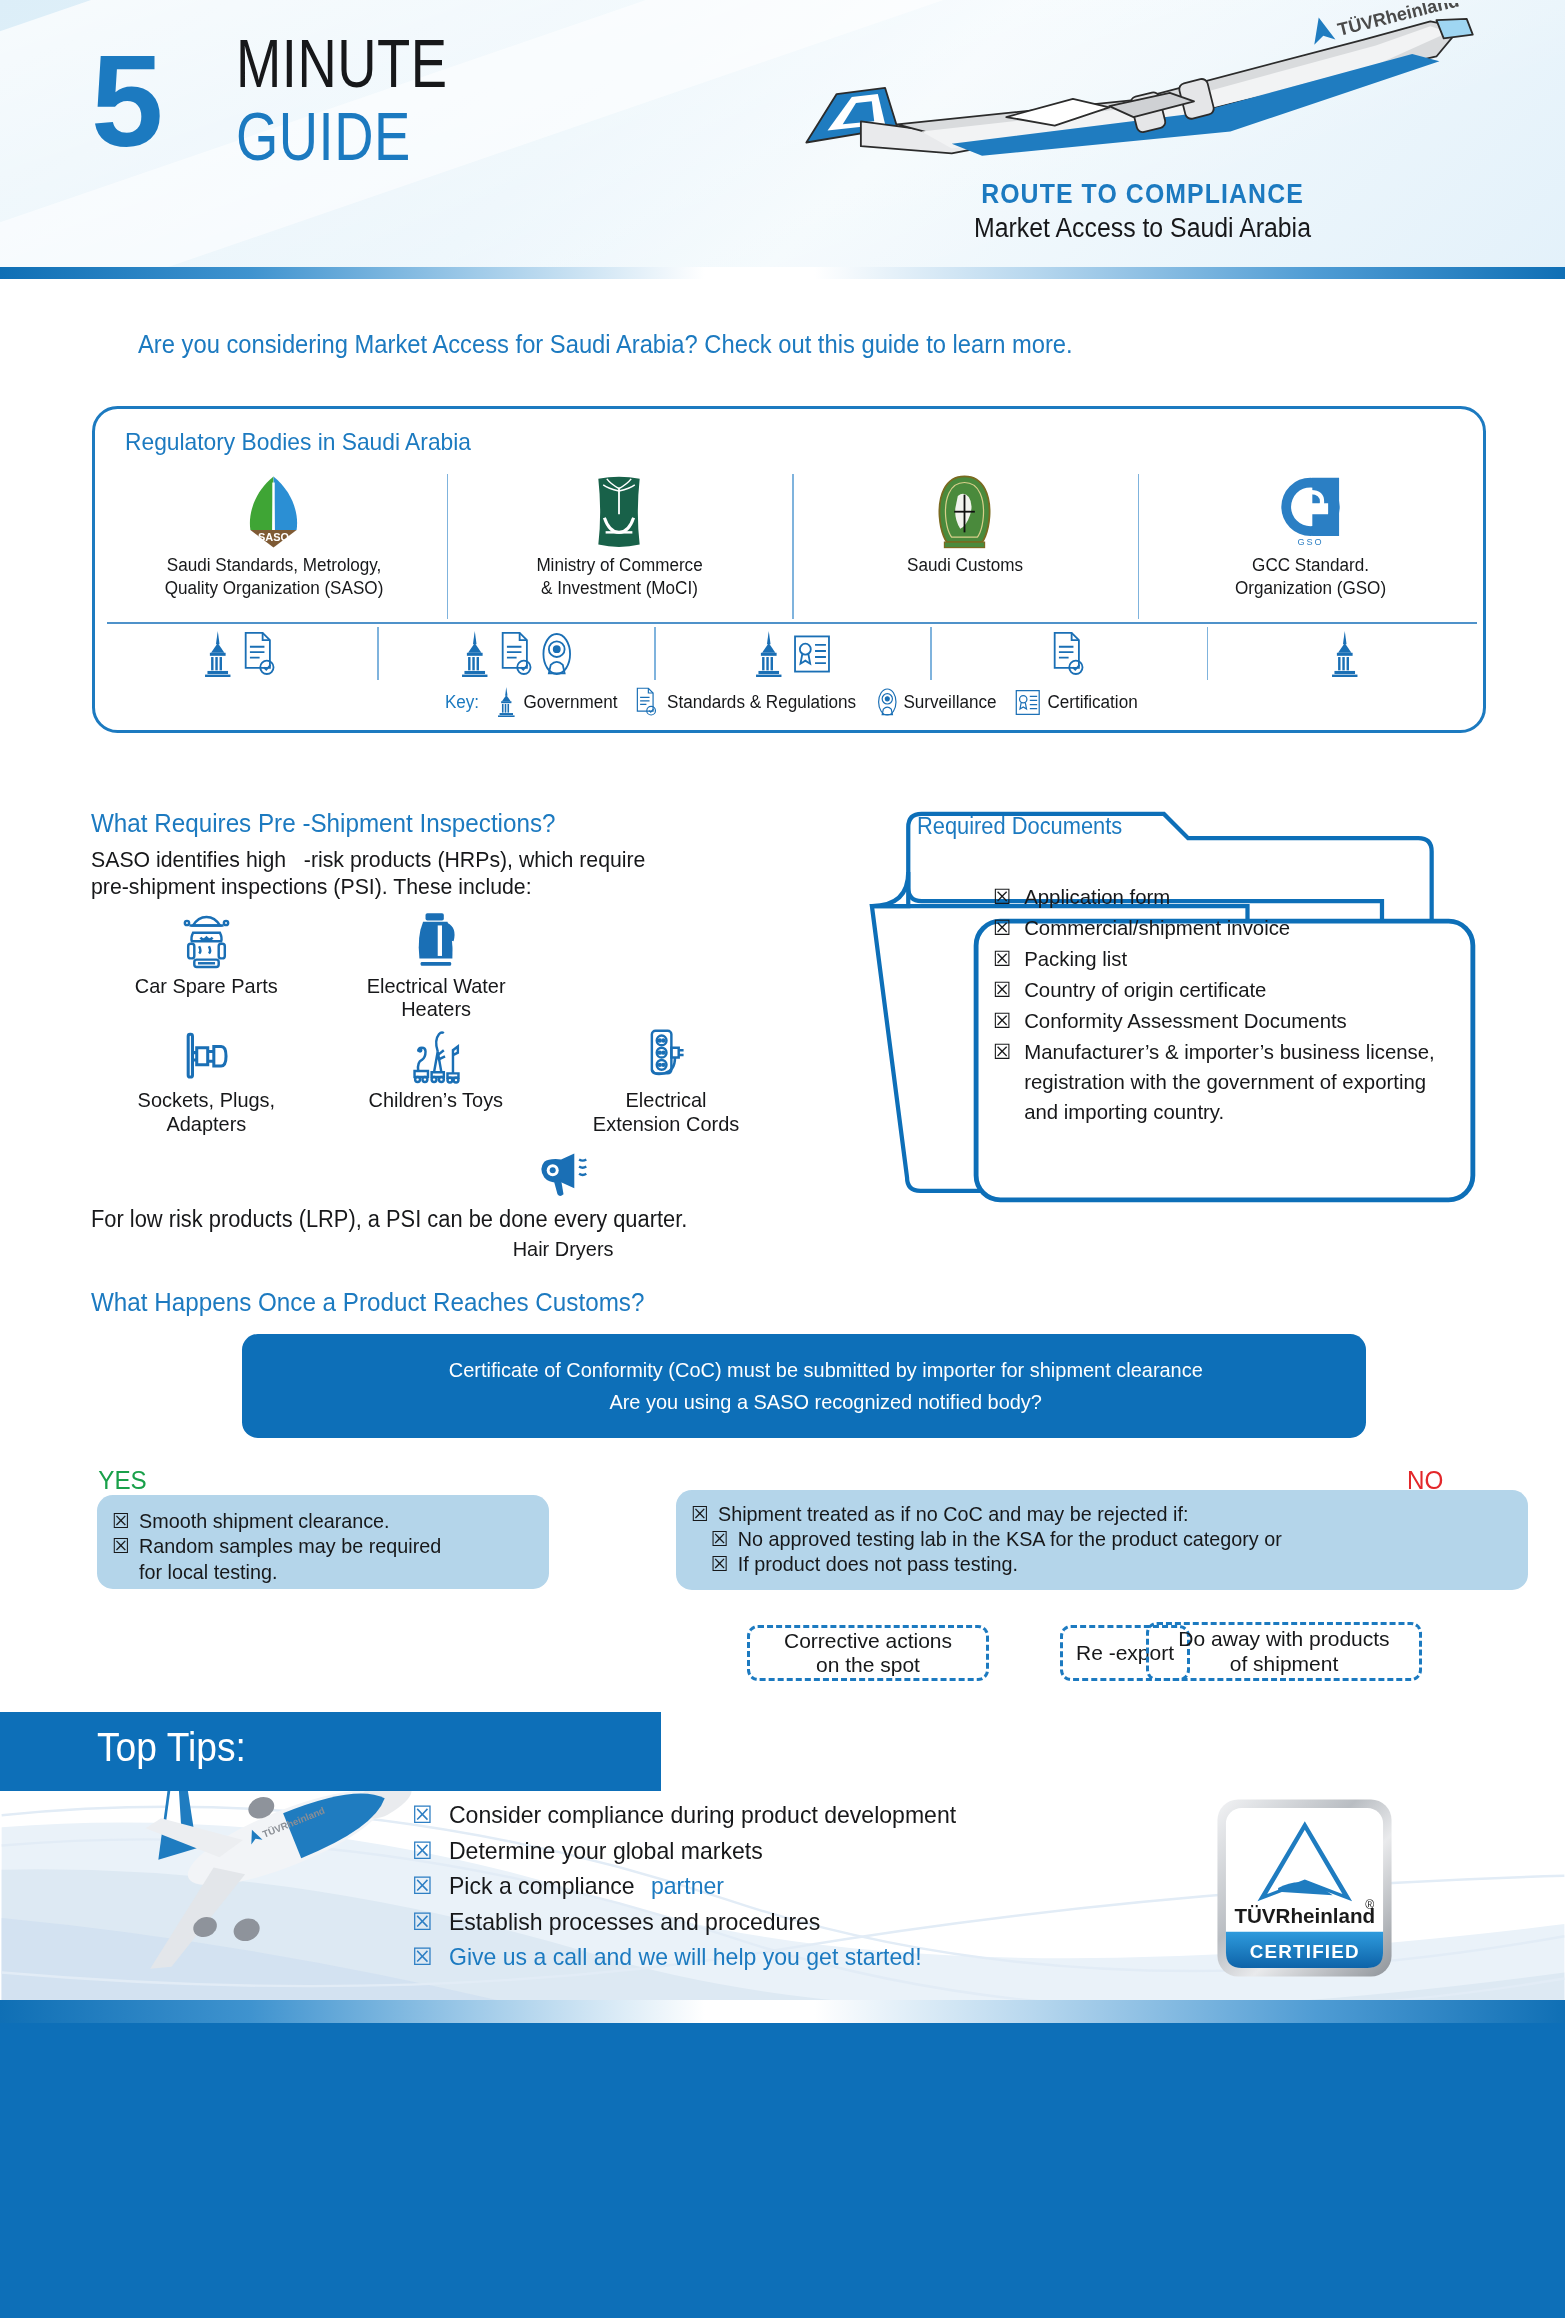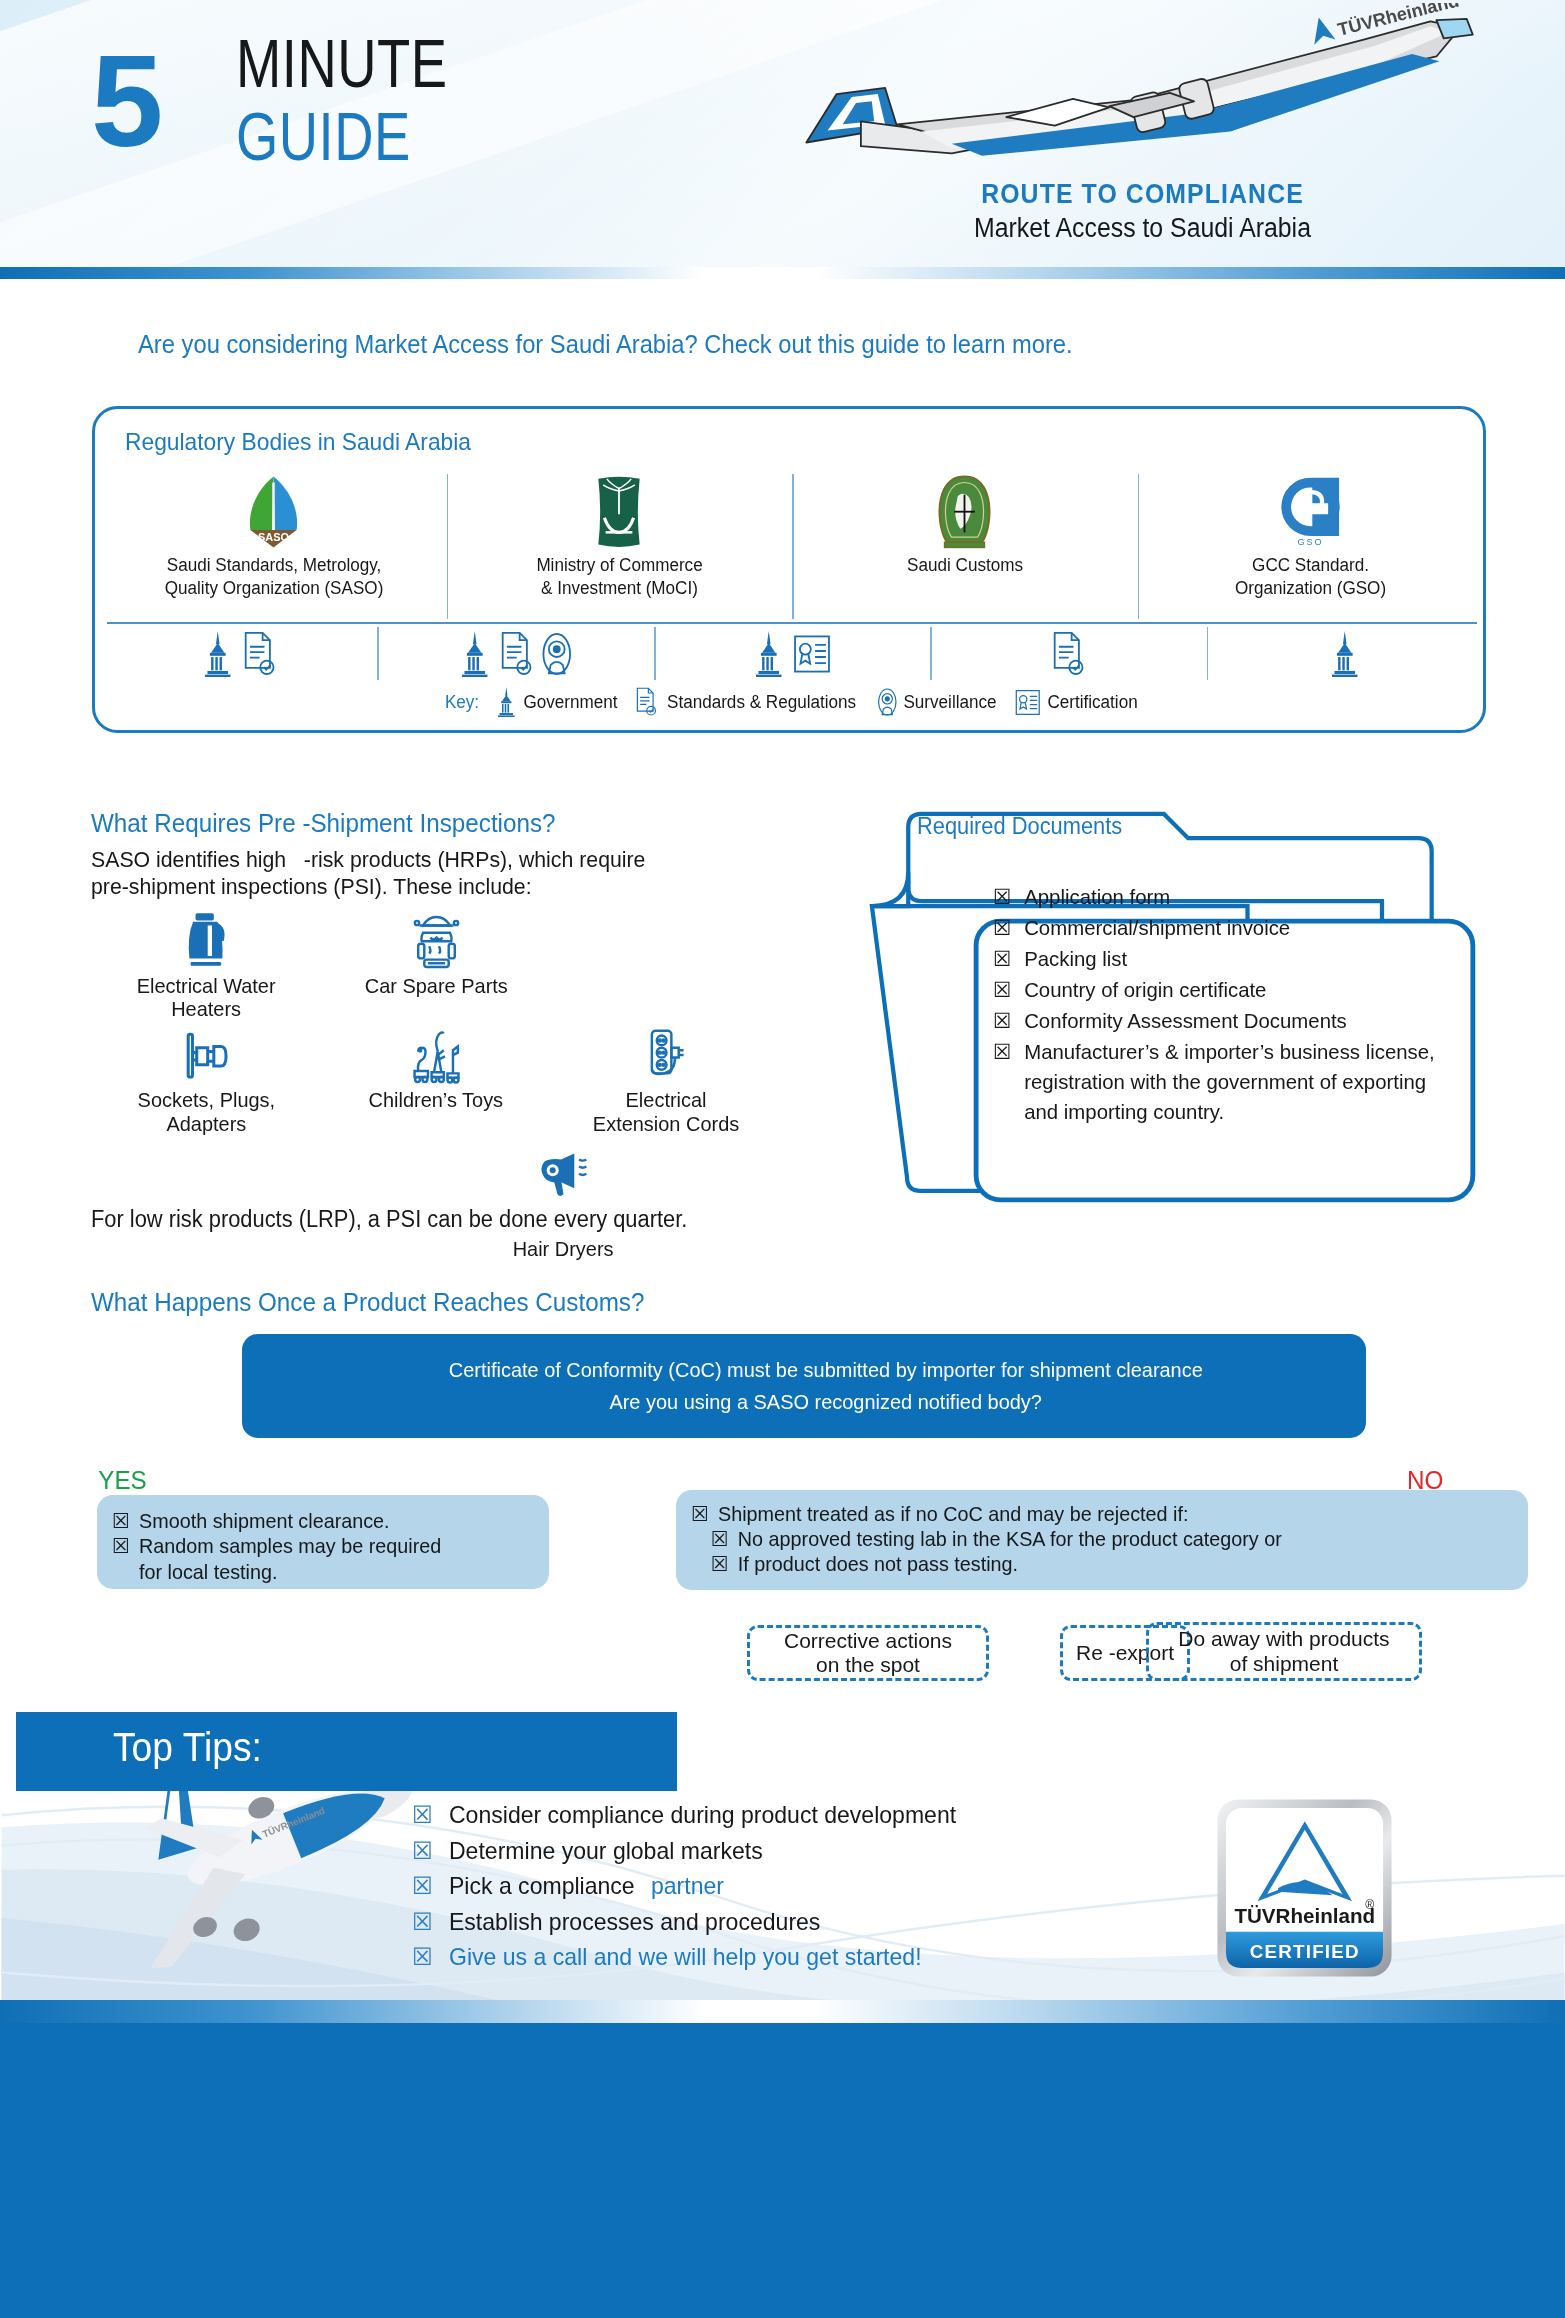--- a/index.html
+++ b/index.html
@@ -81,21 +81,21 @@
   #yes-box .inner{padding:13.3px 14.5px 0 14.5px;}
   #no-box .inner{padding:11px 14.5px 0 14.5px;}
   .lt-sub{padding-left:20.6px;}
   .outcome{position:absolute;border:3.6px dashed #1c7ac0;border-radius:11px;display:flex;
     align-items:center;justify-content:center;text-align:center;font-size:21px;line-height:1.15;color:#17181a;}
   #oc1{left:747px;top:1625px;width:242px;height:56px;}
   #oc2{left:1060px;top:1625px;width:130px;height:56px;}
   #oc3{left:1146px;top:1622px;width:276px;height:59px;}
 
   
-  #tips-head{position:absolute;left:16px;top:1712px;width:661px;height:79px;background:#0d6fb8;}
+  #tips-head{position:absolute;left:0;top:1712px;width:661px;height:79px;background:#0d6fb8;}
   #tips-head span{position:absolute;left:97px;top:13.3px;font-size:40px;color:#fff;transform:scaleX(.93);transform-origin:left top;}
   #tips-bg{position:absolute;left:0;top:1791px;width:1566px;height:242px;overflow:hidden;background:#fff;}
   #tips-list{position:absolute;left:412px;top:1803px;width:727px;}
   .tip-li{display:flex;gap:17px;font-size:24px;line-height:1.0;color:#17181a;margin-bottom:11.5px;transform:scaleX(.96);transform-origin:left top;white-space:nowrap;}
   .tip-li .bx{color:#2e7fc4;}
   .tip-hl{color:#1c7ac0;}
   #badge{position:absolute;left:1215px;top:1797px;width:179px;height:182px;}
   #footband{position:absolute;left:0;top:2000px;width:1566px;height:23px;
     background:linear-gradient(90deg,#0f6fb5 0%,#3f93cf 16%,#9dc9e8 30%,#ffffff 45%,#ffffff 52%,#b7d7ee 66%,#4f9cd4 84%,#0f6fb5 100%);}
   #footer{position:absolute;left:0;top:2023px;width:1566px;height:295px;background:#0d6fb8;}
@@ -361,50 +361,50 @@
 </div>
 
 <div id="psi-h">What Requires Pre     -Shipment Inspections?</div>
 <div id="psi-sub">SASO identifies high&nbsp;&nbsp;&nbsp;-risk products (HRPs), which require<br>pre-shipment inspections (PSI). These include:</div>
 
 <div id="psi-grid">
   <div class="psi-row">
     <div class="psi-item">
       <div class="psi-ic">
           <svg width="61" height="58" viewBox="0 0 100 95">
-            <g fill="#1a6fb5">
-              <rect x="32" y="2" width="30" height="12" rx="3"></rect>
-              <path d="M28 16 h40 q10 24 8 60 h-54 q-4 -36 6 -60 Z"></path>
-              <path d="M68 18 q16 8 10 30 l-8 -2 q6 -18 -6 -24 Z"></path>
-              <rect x="24" y="82" width="50" height="6" rx="2"></rect>
-            </g>
-            <rect x="52" y="22" width="7" height="50" fill="#ffffff"></rect>
-          </svg>
-        </div>
-      <div class="psi-lb">Electrical Water<br>Heaters</div>
-    </div>
-    <div class="psi-item">
-      <div class="psi-ic">
-          <svg width="61" height="58" viewBox="0 0 100 95">
             <g fill="none" stroke="#1a6fb5" stroke-width="4">
               <path d="M28 22 q8 -14 22 -14 q14 0 22 14 Z"></path>
               <path d="M22 22 h56"></path>
               <circle cx="18" cy="18" r="3.5"></circle>
               <circle cx="82" cy="18" r="3.5"></circle>
               <path d="M28 34 h44 q4 8 2 14 h-48 q-2 -6 2 -14 Z"></path>
               <path d="M40 42 q5 6 10 0 q5 6 10 0"></path>
               <rect x="20" y="52" width="10" height="24" rx="4"></rect>
               <rect x="70" y="52" width="10" height="24" rx="4"></rect>
               <path d="M38 56 q4 8 0 12 M54 56 q4 8 0 12"></path>
               <rect x="30" y="78" width="40" height="12" rx="4"></rect>
               <path d="M36 84 h28"></path>
             </g>
           </svg>
         </div>
       <div class="psi-lb">Car Spare Parts</div>
+    </div>
+    <div class="psi-item">
+      <div class="psi-ic">
+          <svg width="61" height="58" viewBox="0 0 100 95">
+            <g fill="#1a6fb5">
+              <rect x="32" y="2" width="30" height="12" rx="3"></rect>
+              <path d="M28 16 h40 q10 24 8 60 h-54 q-4 -36 6 -60 Z"></path>
+              <path d="M68 18 q16 8 10 30 l-8 -2 q6 -18 -6 -24 Z"></path>
+              <rect x="24" y="82" width="50" height="6" rx="2"></rect>
+            </g>
+            <rect x="52" y="22" width="7" height="50" fill="#ffffff"></rect>
+          </svg>
+        </div>
+      <div class="psi-lb">Electrical Water<br>Heaters</div>
     </div>
   </div>
 
   <div class="psi-row">
     <div class="psi-item">
       <div class="psi-ic">
           <svg width="61" height="58" viewBox="0 0 100 95">
             <g fill="none" stroke="#1a6fb5" stroke-width="5">
               <rect x="20" y="12" width="7" height="70" rx="3"></rect>
               <path d="M34 34 h18 v28 h-18 Z"></path>

